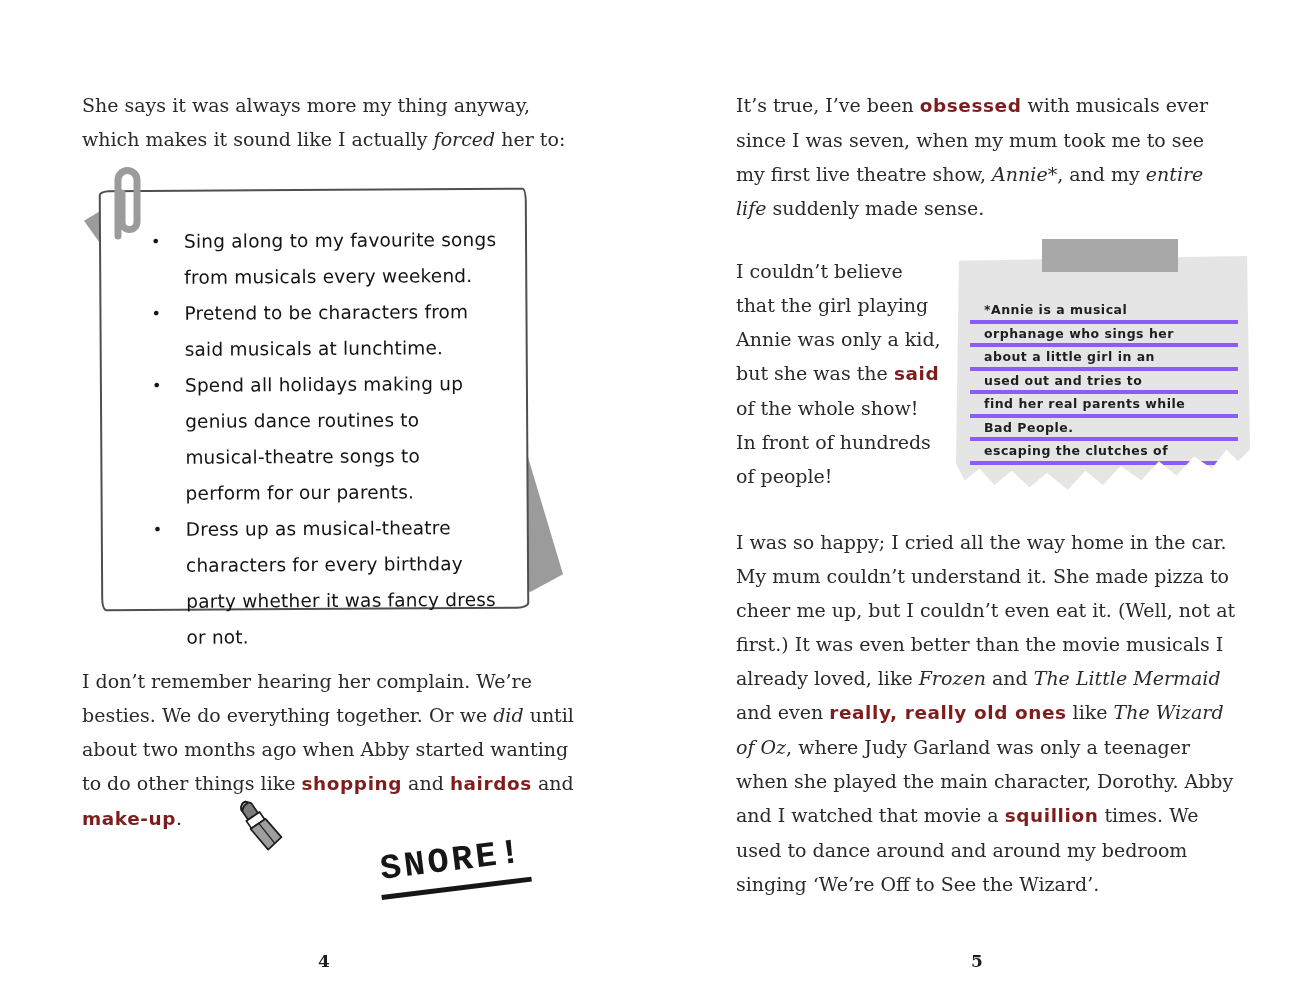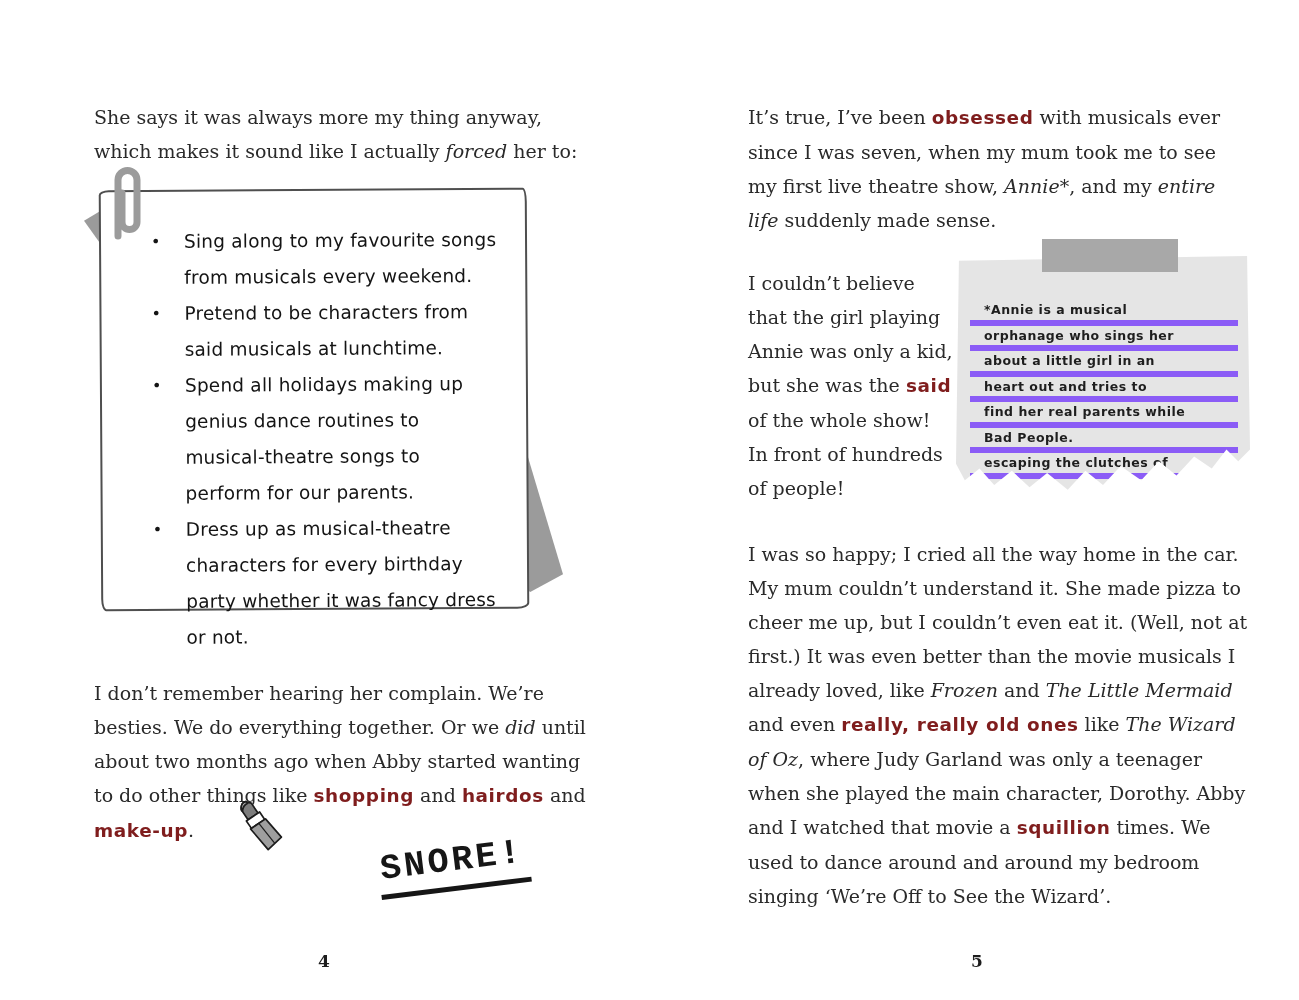--- a/index.html
+++ b/index.html
@@ -1,20 +1,20 @@
 <!DOCTYPE html>
 <html><head>
 <meta charset="utf-8">
 <style>
   html,body{margin:0;padding:0;background:#ffffff;}
   .spread{
     position:relative;width:1299px;height:1000px;background:#ffffff;overflow:hidden;
     font-family:"DejaVu Serif","Liberation Serif",serif;color:#2a2a2a;
   }
-  .body-text{position:absolute;margin:16px;font-size:19px;line-height:34px;color:#2a2a2a;}
+  .body-text{position:absolute;margin:4px;font-size:19px;line-height:34px;color:#2a2a2a;}
   .s-n{font-style:normal;}
   .s-i{font-style:italic;}
   .s-f{font-family:"DejaVu Sans","Liberation Sans",sans-serif;font-weight:700;letter-spacing:.6px;font-size:.97em;color:#7f1d1d;}
 
   
   .note-paper{
     position:absolute;left:100px;top:189px;width:428px;height:421px;background:#ffffff;
     border:2px solid #4f4f4f;box-sizing:border-box;z-index:2;
     border-radius:10px 4px 12px 5px / 5px 14px 6px 12px;
     transform:rotate(-.35deg);
@@ -48,21 +48,21 @@
   .sticky-paper{
     position:absolute;inset:0;background:#e5e5e5;
     clip-path:polygon(1% 2%,99% 0,100% 82%,96% 87%,92% 82%,87% 90%,81% 85%,75% 93%,69% 87%,63% 95%,56% 89%,50% 97%,44% 91%,38% 99%,31% 92%,25% 98%,19% 91%,13% 97%,8% 90%,3% 95%,0 88%);
     filter:drop-shadow(1px 2px 0 #c4c4c4);
   }
   .sticky-text{
     position:absolute;left:14px;top:44px;right:12px;
     font-family:"DejaVu Sans","Liberation Sans",sans-serif;font-weight:700;
     font-size:12.5px;line-height:19.5px;letter-spacing:.5px;color:#1e1e1e;
   }
-  .sticky-row{height:19.5px;border-bottom:6px solid #8b5cf6;white-space:nowrap;padding-left:14px;}
+  .sticky-row{height:19.5px;border-bottom:4px solid #8b5cf6;white-space:nowrap;padding-left:14px;}
   .tape{position:absolute;left:86px;top:-17px;width:136px;height:33px;background:#a8a8a8;z-index:2;}
 </style>
 </head>
 <body>
 
 <div class="spread">
 
   <section>
 
     <p class="body-text" style="left:78px;top:84px;width:492px;"><span class="s-n">She says it was always more my thing anyway, which makes it sound like I actually </span><span class="s-i">forced</span><span class="s-n"> her to:</span></p>
@@ -117,21 +117,21 @@
     <p class="body-text" style="left:732px;top:84px;width:500px;"><span class="s-n">It’s true, I’ve been </span><span class="s-f">obsessed</span><span class="s-n"> with musicals ever since I was seven, when my mum took me to see my first live theatre show, </span><span class="s-i">Annie</span><span class="s-n">*, and my </span><span class="s-i">entire life</span><span class="s-n"> suddenly made sense.</span></p>
 
     <p class="body-text" style="left:732px;top:250px;width:208px;"><span class="s-n">I couldn’t believe that the girl playing Annie was only a kid, but she was the </span><span class="s-f">said</span><span class="s-n"> of the whole show! In front of hundreds of people!</span></p>
 
     <div class="sticky-wrap">
       <div class="sticky-paper">
         <div class="sticky-text">
           <div class="sticky-row">*Annie is a musical</div>
           <div class="sticky-row">orphanage who sings her</div>
           <div class="sticky-row">about a little girl in an</div>
-          <div class="sticky-row">heart out and tries to</div>
+          <div class="sticky-row">used out and tries to</div>
           <div class="sticky-row">find her real parents while</div>
           <div class="sticky-row">Bad People.</div>
           <div class="sticky-row">escaping the clutches of</div>
         </div>
       </div>
       <div class="tape"></div>
     </div>
 
     <p class="body-text" style="left:732px;top:521px;width:503px;"><span class="s-n">I was so happy; I cried all the way home in the car. My mum couldn’t understand it. She made pizza to cheer me up, but I couldn’t even eat it. (Well, not at first.) It was even better than the movie musicals I already loved, like </span><span class="s-i">Frozen</span><span class="s-n"> and </span><span class="s-i">The Little Mermaid</span><span class="s-n"> and even </span><span class="s-f">really, really old ones</span><span class="s-n"> like </span><span class="s-i">The Wizard of Oz</span><span class="s-n">, where Judy Garland was only a teenager when she played the main character, Dorothy. Abby and I watched that movie a </span><span class="s-f">squillion</span><span class="s-n"> times. We used to dance around and around my bedroom singing ‘We’re Off to See the Wizard’.</span></p>
 

